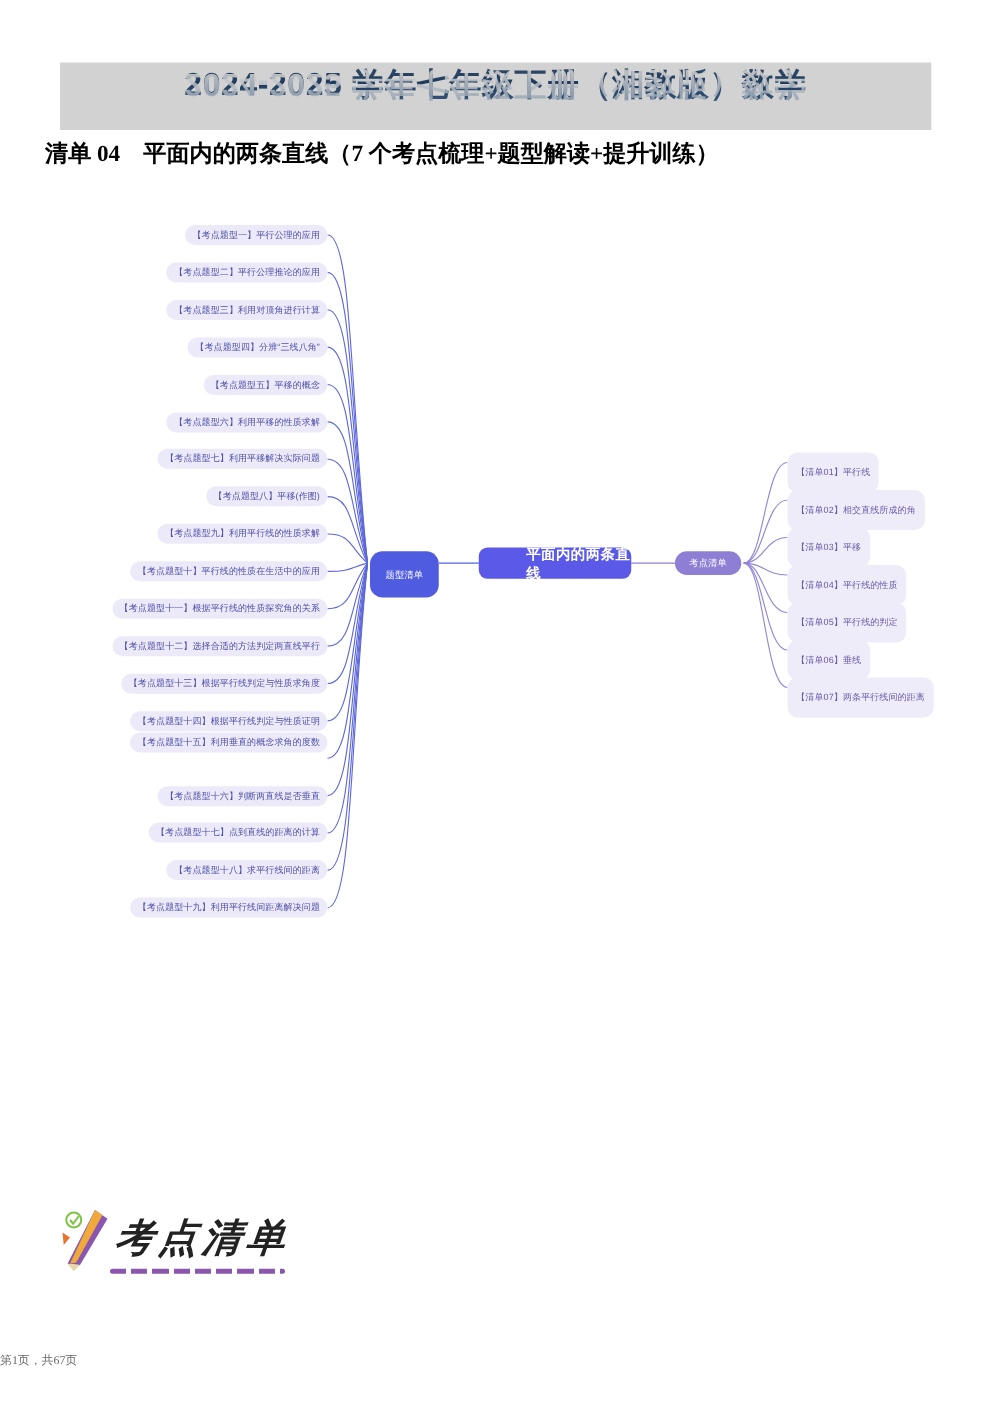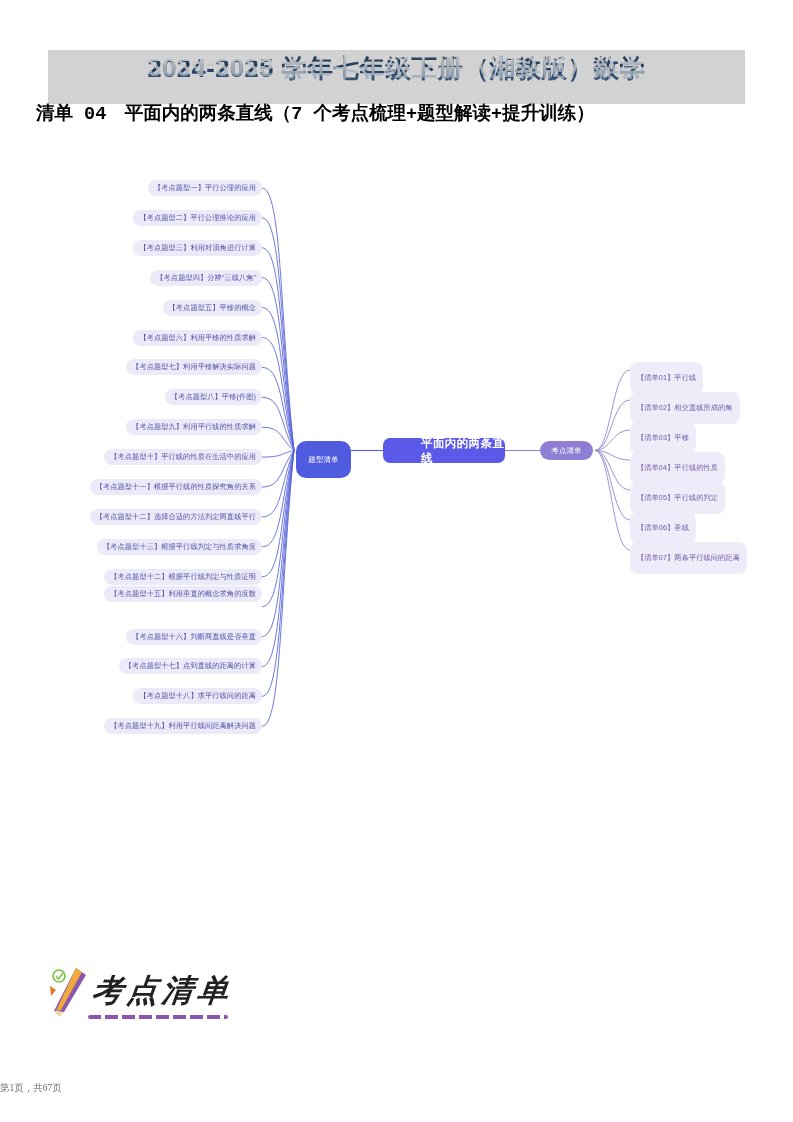--- a/index.html
+++ b/index.html
@@ -67,23 +67,23 @@
     background-clip: text;
     color: transparent;
     -webkit-text-fill-color: transparent;
     opacity: 0.85;
   }
 
   
   #sub-heading {
     position: absolute;
     left: 36px;
-    top: 100px;
+    top: 110px;
     width: 725px;
-    font-family: Liberation Mono, monospace;
+    font-family: Liberation Serif, serif;
     font-weight: bold;
     font-size: 18.5px;
     color: #000000;
     white-space: nowrap;
     letter-spacing: 0px;
   }
 
   
   #mindmap {
     position: absolute;
@@ -288,21 +288,21 @@
       <div class="leaf-left" style="top: 109.7px; right: 531px;">【考点题型四】分辨“三线八角”</div>
       <div class="leaf-left" style="top: 139.6px; right: 531px;">【考点题型五】平移的概念</div>
       <div class="leaf-left" style="top: 169.5px; right: 531px;">【考点题型六】利用平移的性质求解</div>
       <div class="leaf-left" style="top: 199.4px; right: 531px;">【考点题型七】利用平移解决实际问题</div>
       <div class="leaf-left" style="top: 229.3px; right: 531px;">【考点题型八】平移(作图)</div>
       <div class="leaf-left" style="top: 259.2px; right: 531px;">【考点题型九】利用平行线的性质求解</div>
       <div class="leaf-left" style="top: 289.1px; right: 531px; text-align: right;">【考点题型十】平行线的性质在生活中的应用</div>
       <div class="leaf-left" style="top: 319px; right: 531px;">【考点题型十一】根据平行线的性质探究角的关系</div>
       <div class="leaf-left" style="top: 348.9px; right: 531px;">【考点题型十二】选择合适的方法判定两直线平行</div>
       <div class="leaf-left" style="top: 378.8px; right: 531px;">【考点题型十三】根据平行线判定与性质求角度</div>
-      <div class="leaf-left" style="top: 408.7px; right: 531px;">【考点题型十二】根据平行线判定与性质证明</div>
+      <div class="leaf-left" style="top: 408.7px; right: 531px;">【考点题型十四】根据平行线判定与性质证明</div>
       <div class="leaf-left" style="top: 426px; right: 531px; font-family: Liberation Serif, serif;">【考点题型十五】利用垂直的概念求角的度数</div>
       <div class="leaf-left" style="top: 468.5px; right: 531px;">【考点题型十六】判断两直线是否垂直</div>
       <div class="leaf-left" style="top: 498.4px; right: 531px;">【考点题型十七】点到直线的距离的计算</div>
       <div class="leaf-left" style="top: 528.3px; right: 531px;">【考点题型十八】求平行线间的距离</div>
       <div class="leaf-left" style="top: 558.2px; right: 531px;">【考点题型十九】利用平行线间距离解决问题</div>
     </div>
   <div id="right-leaves">
       <div class="leaf-right" style="top: 202px; left: 630px;">【清单01】平行线</div>
       <div class="leaf-right" style="top: 232px; left: 630px;">【清单02】相交直线所成的角</div>
       <div class="leaf-right" style="top: 262px; left: 630px;">【清单03】平移</div>

